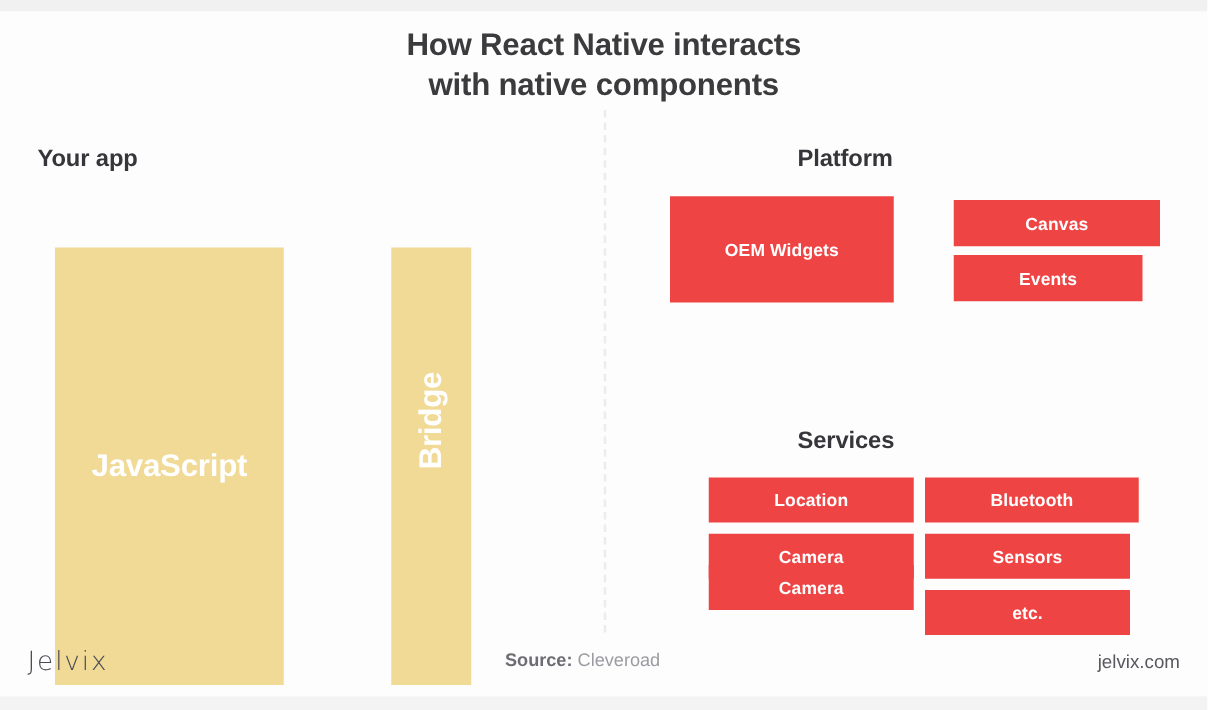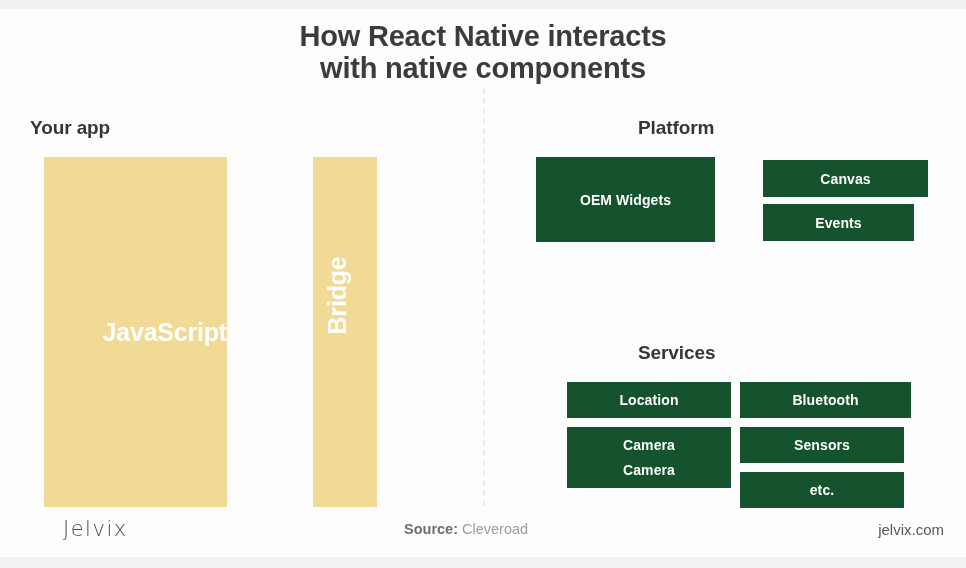--- a/index.html
+++ b/index.html
@@ -30,21 +30,21 @@
   }
   .edge-band.top { top: 0; }
   .edge-band.bottom { bottom: 0; height: 11px; background: #f3f3f4; }
 
   .title {
     position: absolute;
     left: 0;
     top: 20px;
     width: 966px;
     text-align: center;
-    font-size: 29px;
+    font-size: 25px;
     font-weight: bold;
     line-height: 32px;
     color: #3b3b3d;
     letter-spacing: -0.2px;
   }
   .title .line { display: block; }
 
   .section-heading {
     position: absolute;
     font-size: 19px;
@@ -65,21 +65,22 @@
     width: 0;
     height: 418px;
     border-left: 2px dashed #ececee;
   }
 
   .yellow-box {
     position: absolute;
     background: #f0da96;
     display: flex;
     align-items: flex-end;
-    justify-content: flex-end;
+    justify-content: center;
+    margin-top: 41px;
   }
   #box-javascript {
     left: 44px;
     top: 157px;
     width: 183px;
     height: 350px;
   }
   #box-javascript .label {
     color: #ffffff;
     font-size: 25px;
@@ -99,21 +100,21 @@
     font-size: 25px;
     font-weight: bold;
     letter-spacing: -0.2px;
     transform: rotate(-90deg);
     white-space: nowrap;
     margin-bottom: 74px;
   }
 
   .blue-box {
     position: absolute;
-    background: #14532d;
+    background: #ef4444;
     display: flex;
     align-items: center;
     justify-content: center;
     color: #ffffff;
     font-size: 14px;
     font-weight: bold;
     letter-spacing: 0.1px;
     white-space: nowrap;
   }
 
@@ -130,21 +131,20 @@
 
   .logo {
     position: absolute;
     left: 22px;
     top: 517px;
     font-size: 21px;
     font-weight: 300;
     color: #4a4a55;
     letter-spacing: 1.5px;
     font-family: "DejaVu Sans", sans-serif;
-    margin-left: 41px;
   }
   .source {
     position: absolute;
     left: 404px;
     top: 521px;
     font-size: 14.5px;
     color: #9b9ba1;
     white-space: nowrap;
   }
   .source .lbl {

